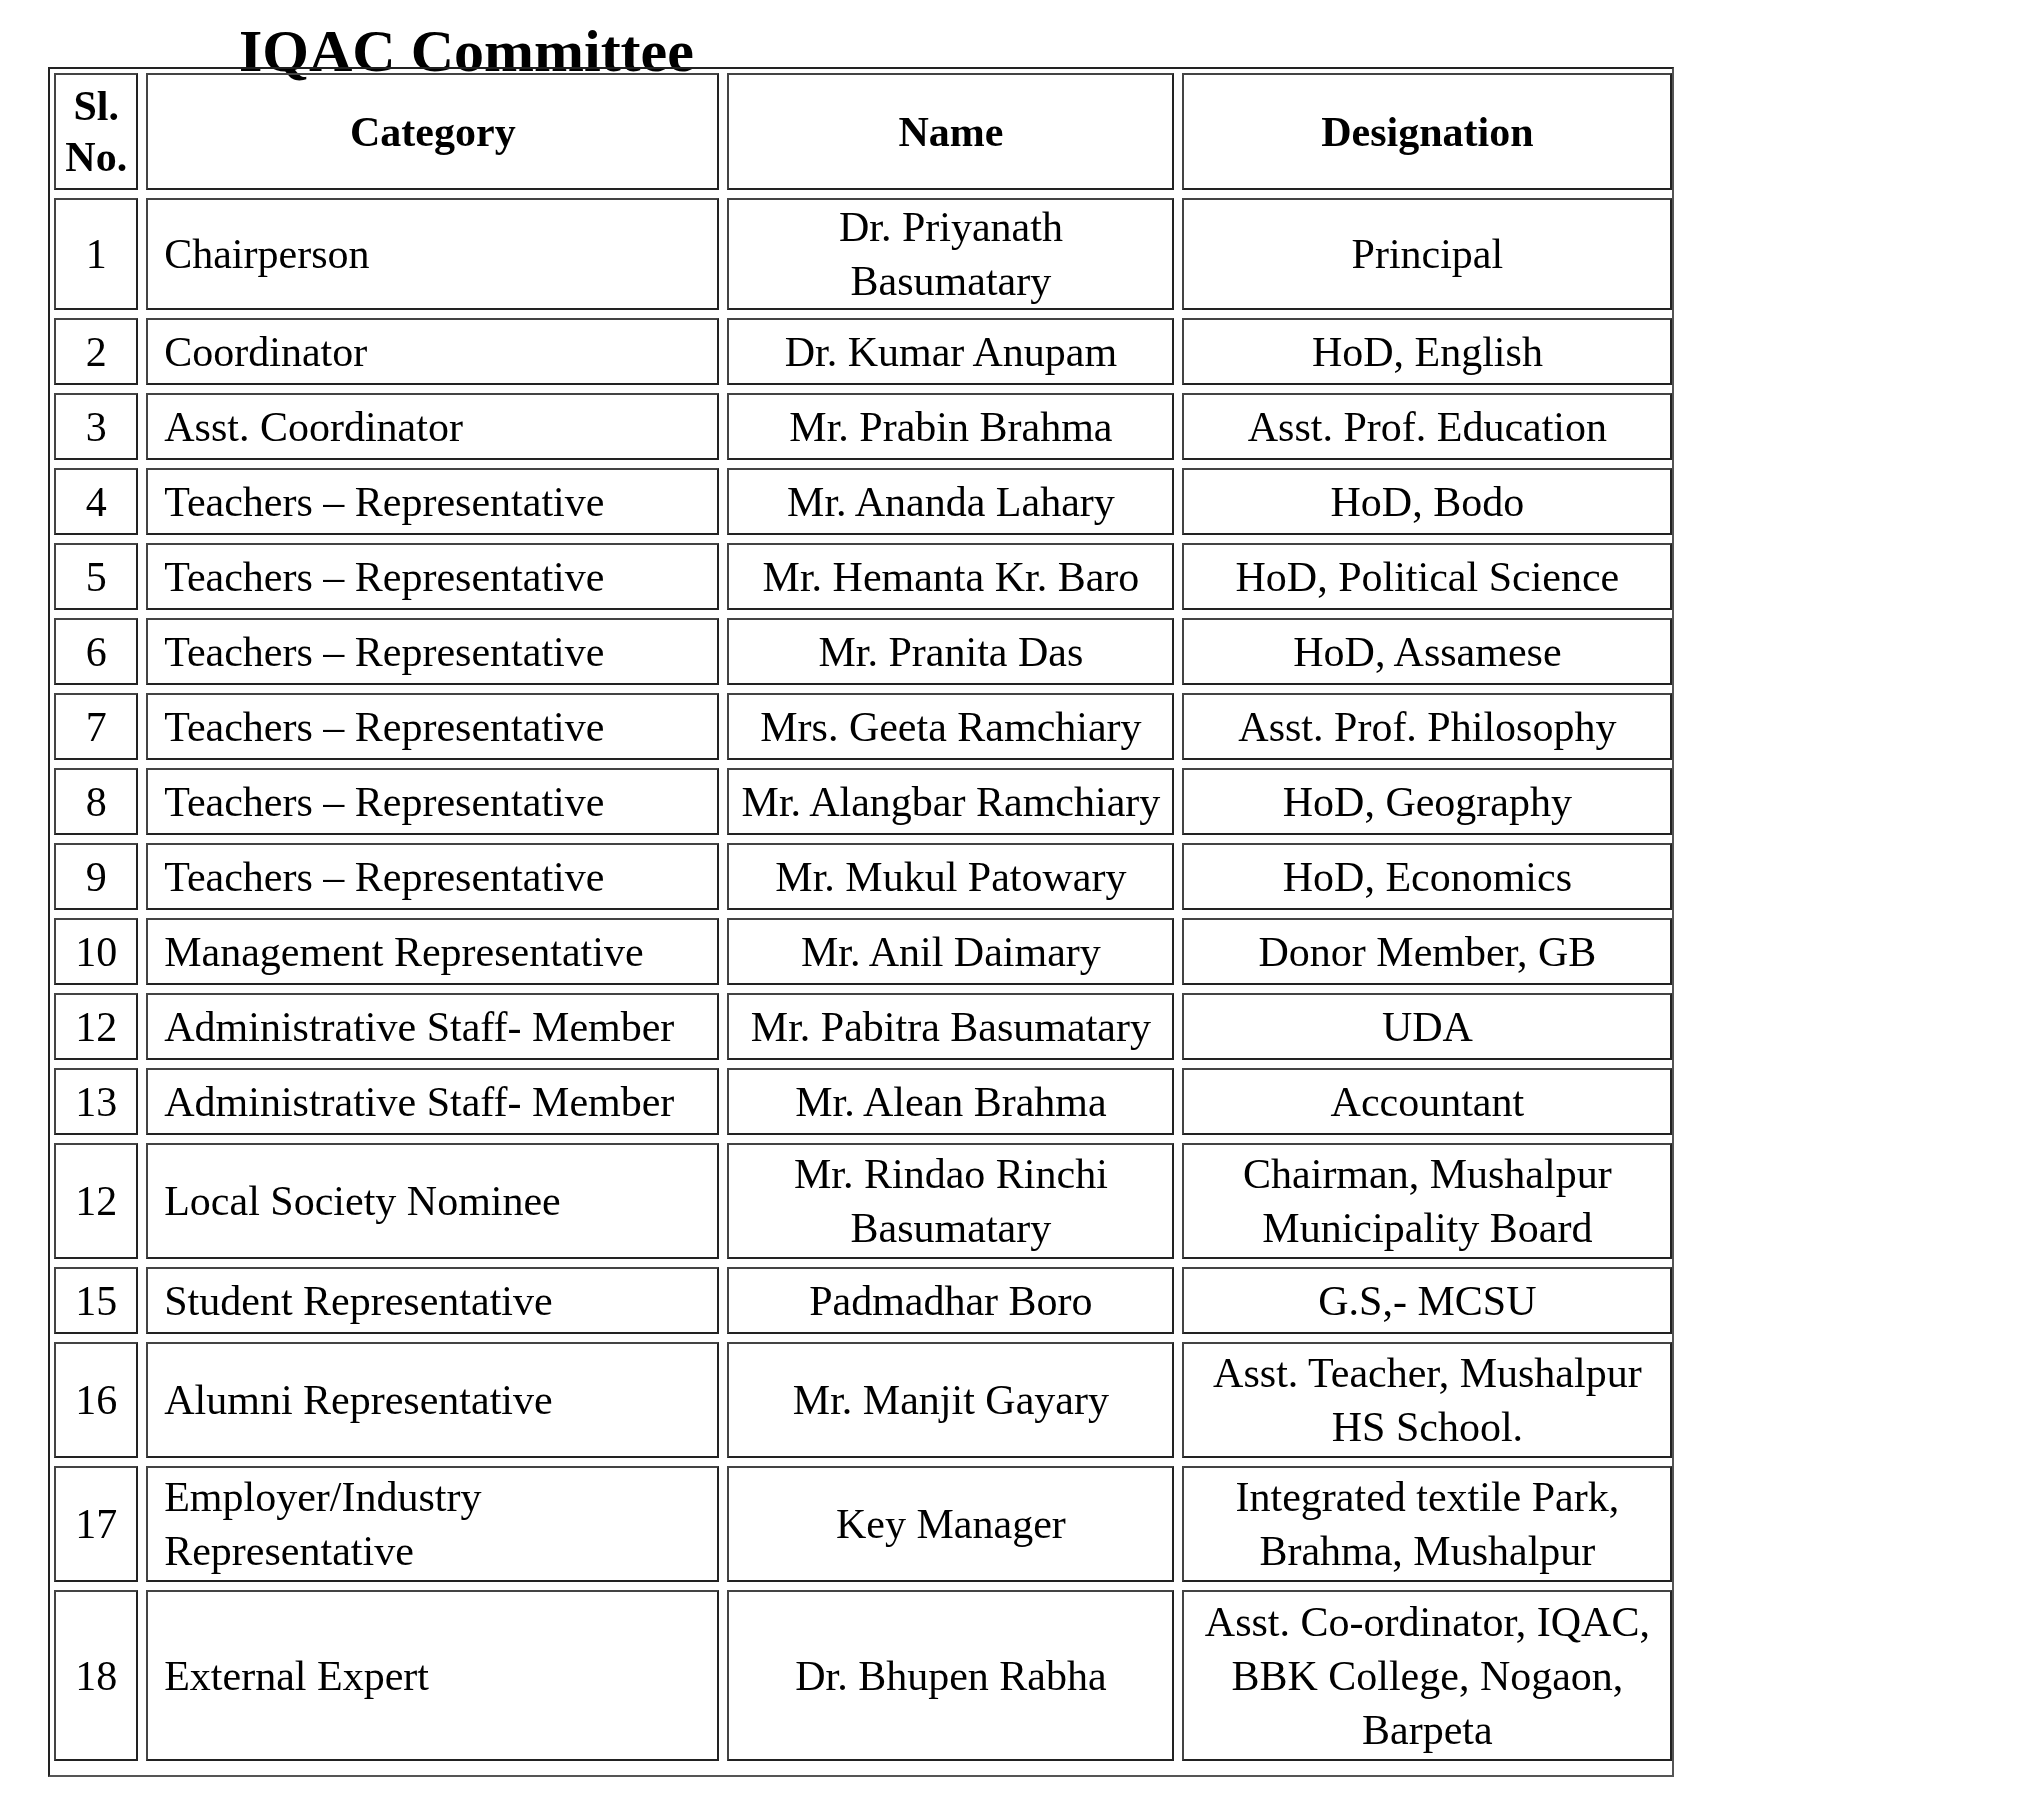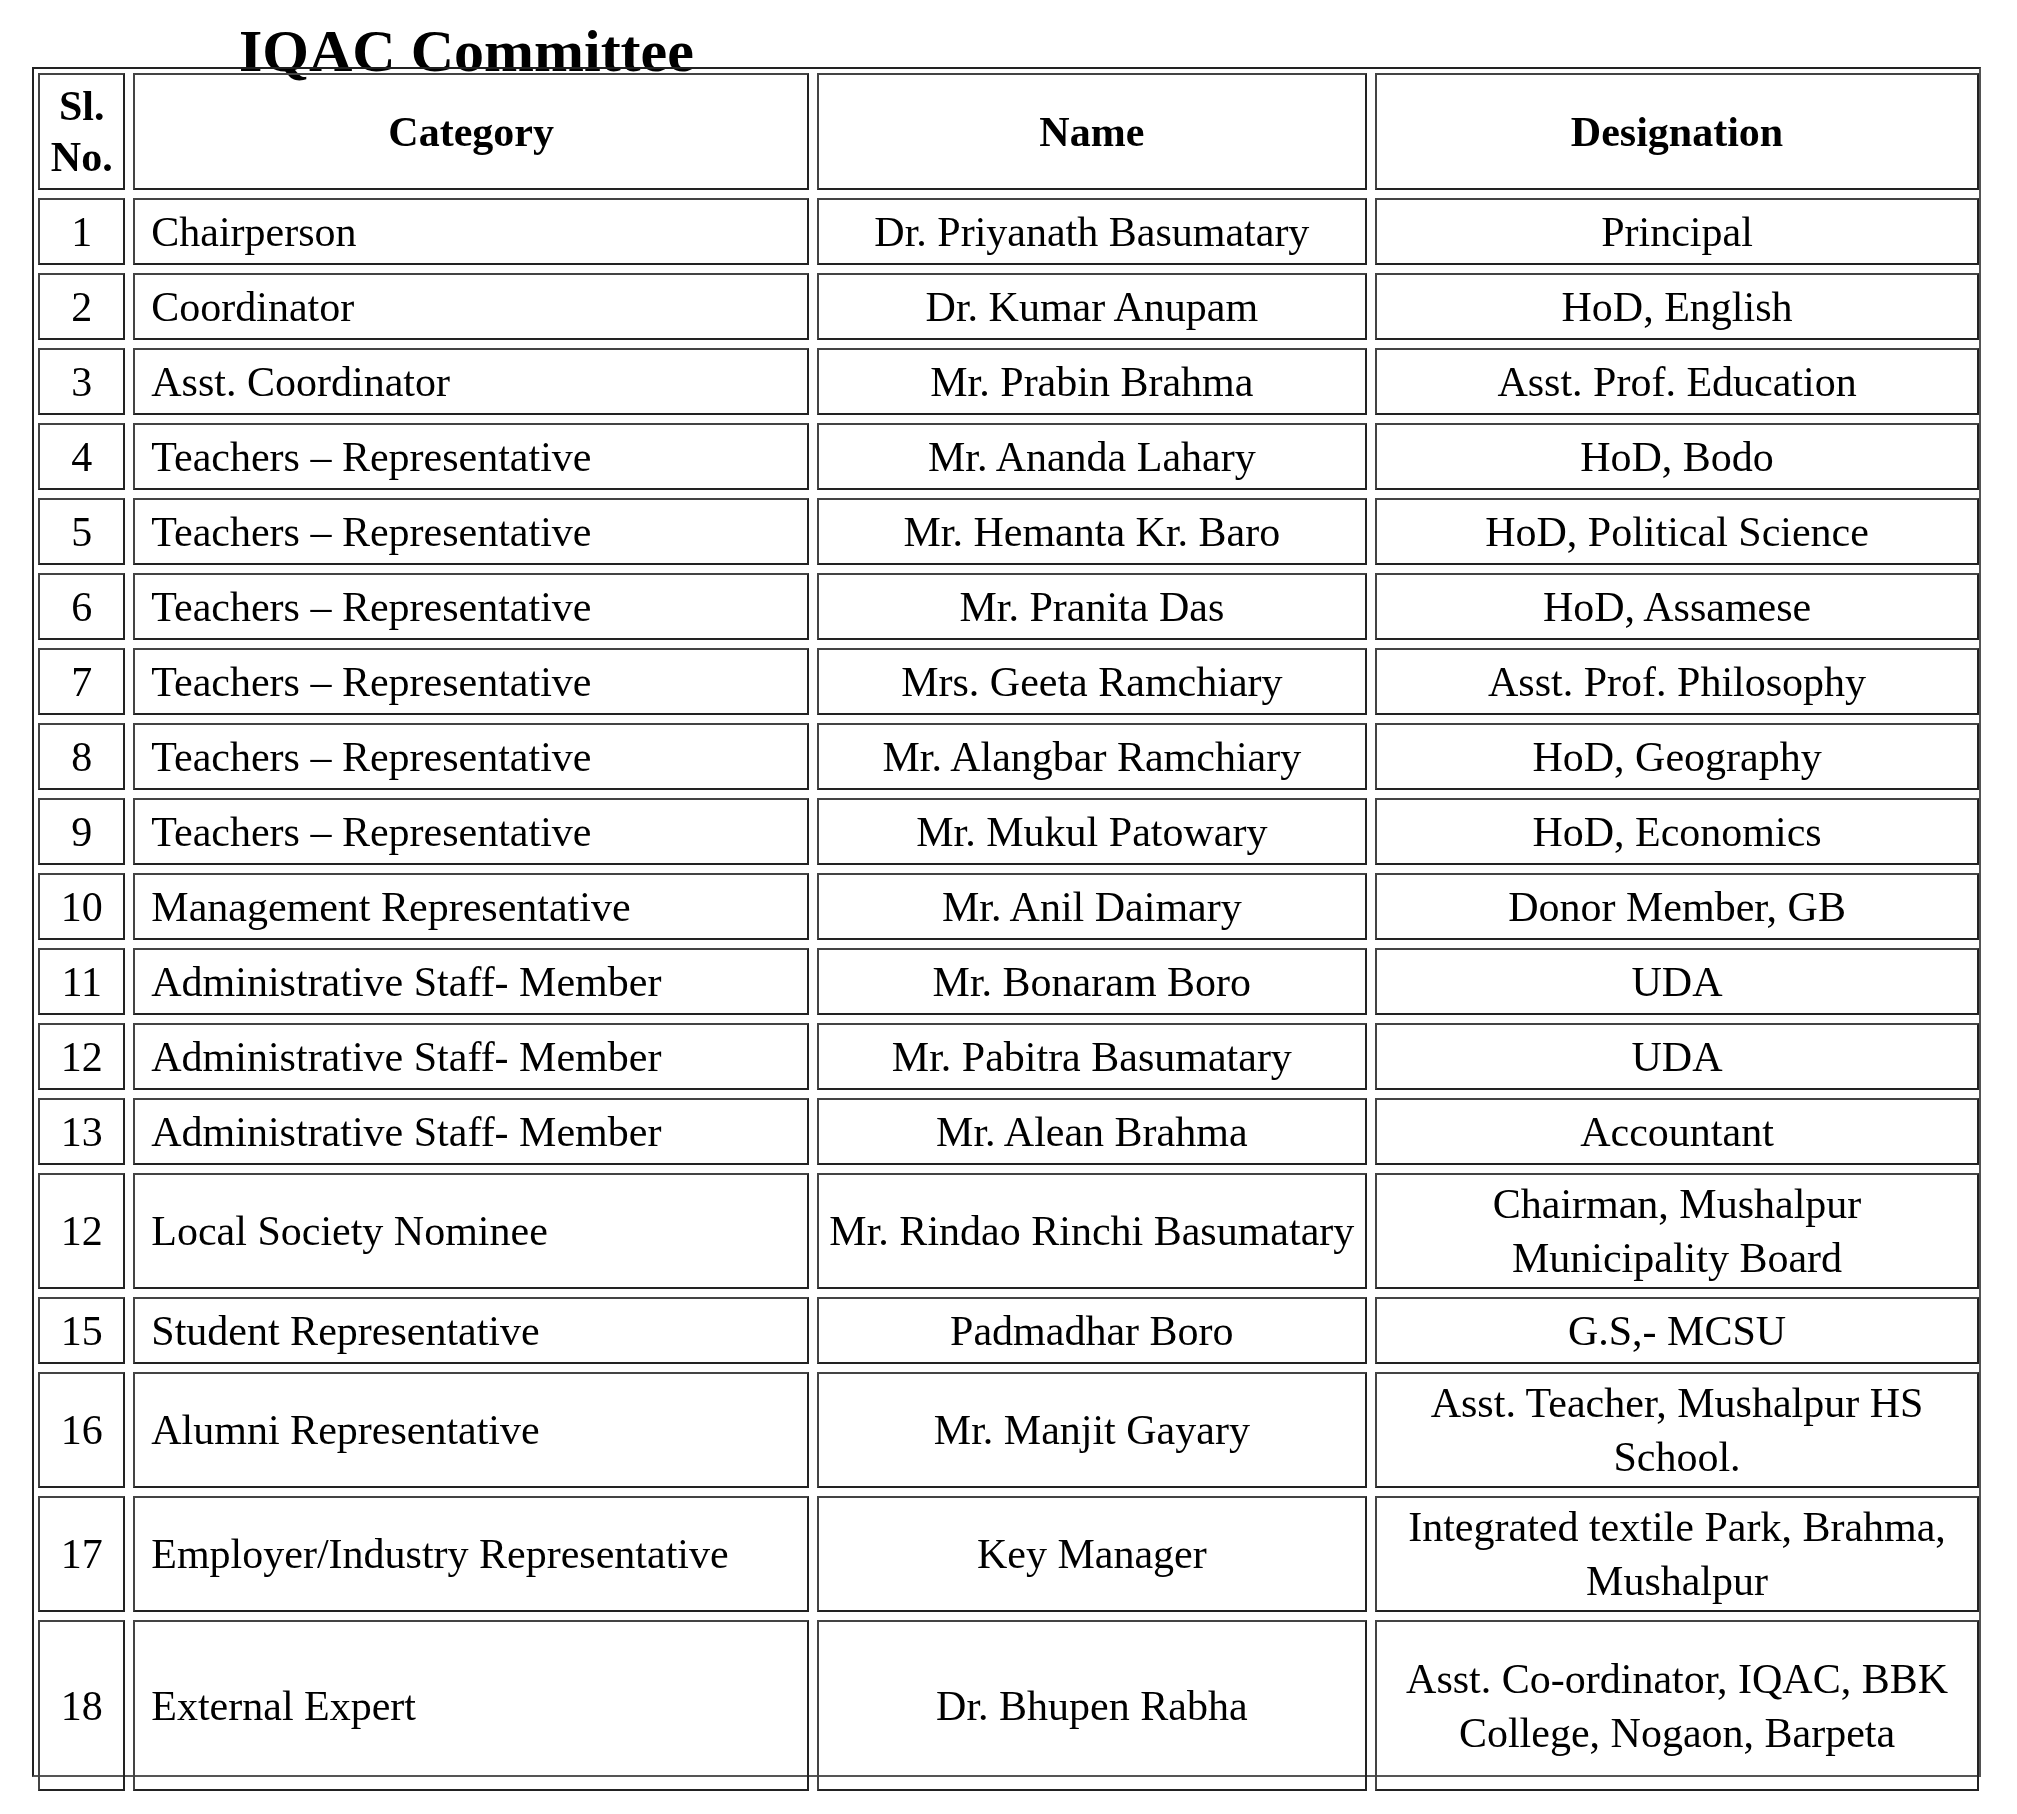--- a/index.html
+++ b/index.html
@@ -1,20 +1,20 @@
 <!DOCTYPE html>
 <html style="font-size:15px"><head>
 <meta charset="utf-8">
 <style>
   html, body { margin: 0; padding: 0; background: #ffffff; }
   body { width: 2017px; height: 1815px; position: relative; overflow: hidden;
          font-family: "Liberation Serif", "DejaVu Serif", serif; color: #000; }
   .title { position: absolute; left: 221px; top: 0px; margin: 18px;
            font-size: 60px; font-weight: bold; line-height: 66px; letter-spacing: 0px; }
-  .outer { position: absolute; left: 32px; top: 67px; width: 1949px; height: 1710px;
+  .outer { position: absolute; left: 48px; top: 67px; width: 1626px; height: 1710px;
            border: 2.8px solid #222; border-right-color:#555; border-bottom-color:#555; box-sizing: border-box; }
   table { position: absolute; left: 4.7px; top: 4.7px; border-collapse: separate;
           border-spacing: 8.4px 8.4px; margin: -8.4px; }
   td, th { border: 2.8px solid #222; border-top-color:#444; border-left-color:#444;
            padding: 0 5.6px; font-size: 42px; line-height: 54px; text-align: center;
            vertical-align: middle; box-sizing: border-box; }
   th { font-weight: bold; }
   col.c0 { width: 87px; } col.c1 { width: 676px; } col.c2 { width: 550px; } col.c3 { width: 605px; }
   td.cat { text-align: left; padding-left: 16px; }
   tr.head th { height: 117px; }
@@ -102,26 +102,20 @@
           <td>Mr. Mukul Patowary</td>
           <td>HoD, Economics</td>
         </tr>
         <tr class="r1">
           <td>10</td>
           <td class="cat">Management Representative</td>
           <td>Mr. Anil Daimary</td>
           <td>Donor Member, GB</td>
         </tr>
         <tr class="r1">
-          <td>11</td>
-          <td class="cat">Administrative Staff- Member</td>
-          <td>Mr. Bonaram Boro</td>
-          <td>UDA</td>
-        </tr>
-        <tr class="r1">
           <td>12</td>
           <td class="cat">Administrative Staff- Member</td>
           <td>Mr. Pabitra Basumatary</td>
           <td>UDA</td>
         </tr>
         <tr class="r1">
           <td>13</td>
           <td class="cat">Administrative Staff- Member</td>
           <td>Mr. Alean Brahma</td>
           <td>Accountant</td>

